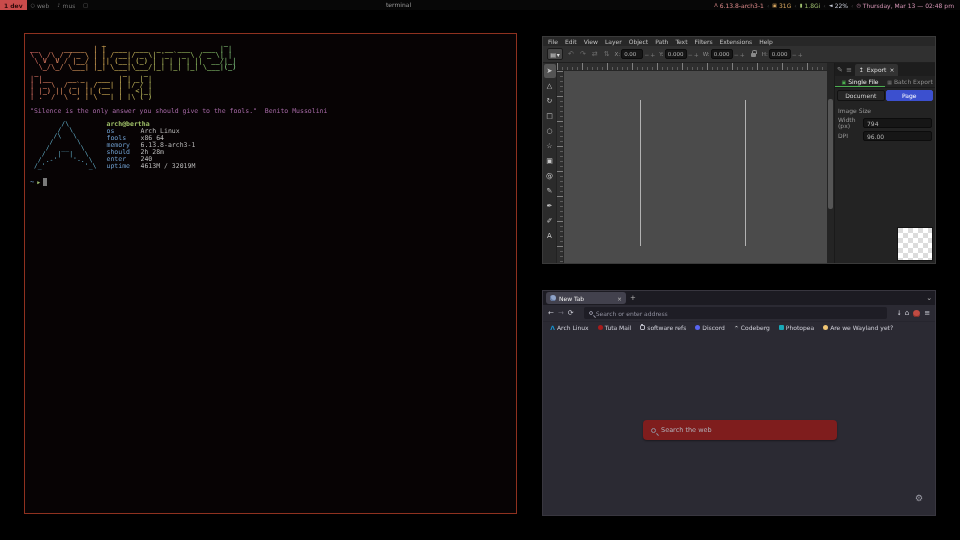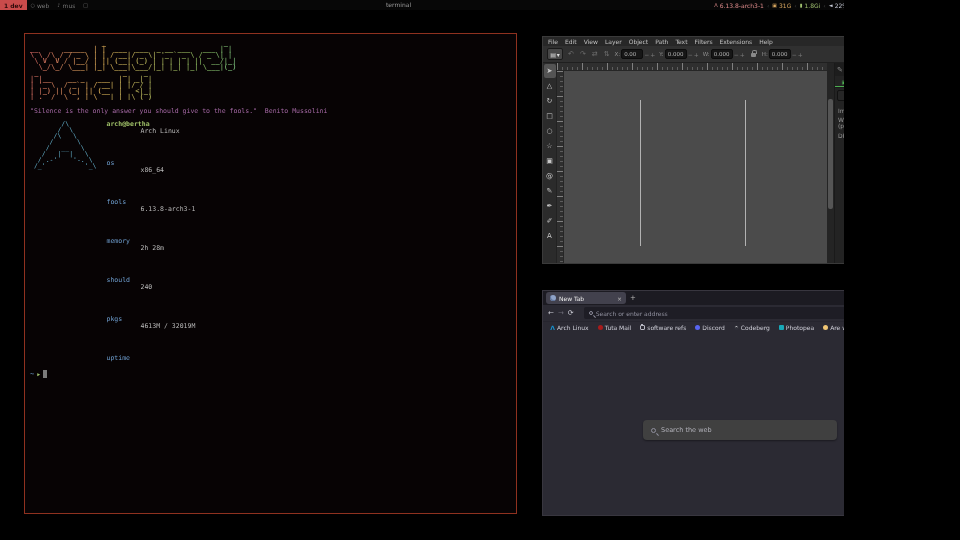--- a/index.html
+++ b/index.html
@@ -1,17 +1,17 @@
 <!DOCTYPE html>
 <html style="--tag-red: #c94b4b; --term-border: #8f311f; --kernel-pink: #de8b8b; --disk-yellow: #d9a75f; --mem-green: #9fbf6f; --vol-gray: #c8ccd8; --clock-pink: #d494b4; --quote-purple: #a468a4; --arch-cyan: #63b0cc; --userhost-green: #9fc068; --label-blue: #6f9fd0; --page-blue: #3c50cf; --single-green: #4caf50; --arch-blue: #1793d1; --tuta-red: #a81b1b; --discord-blurple: #5865f2; --photopea-teal: #18a9b8; --wayland-yellow: #f0c674;"><head>
 <meta charset="utf-8">
 <style>
   * { margin:0; padding:0; box-sizing:border-box; }
   html,body { background:#000; }
-  #screen { position:relative; width:844px; height:540px; background:#000; overflow:hidden;
+  #screen { position:relative; width:960px; height:540px; background:#000; overflow:hidden;
             font-family:"DejaVu Sans", sans-serif; }
 
   
   .topbar { position:absolute; left:0; top:0; width:960px; height:10px; background:#070707;
             display:flex; align-items:center; font-size:6px; color:#8a8a8a; }
   .tags { display:flex; align-items:center; height:10px; }
   .tag { display:flex; align-items:center; gap:2px; padding:0 4px; height:10px; color:#777; }
   .tag.active { background:var(--tag-red); color:#2e0a0a; font-weight:bold; }
   .tag-icon { font-size:5px; }
   .bar-title { position:absolute; left:386px; top:0; line-height:10px; color:#9a9a9a; }
@@ -31,21 +31,21 @@
   @supports ((-webkit-background-clip:text) or (background-clip:text)) {
     .art { background:linear-gradient(100deg,#c05a5a 0%,#c8a04f 16%,#7fae5a 36%,#56ae98 54%,#58a0c8 72%,#7a6ac8 88%,#a05ac8 100%);
            -webkit-background-clip:text; background-clip:text; color:transparent; }
   }
   .quote { margin-top:7px; font-size:6.5px; color:var(--quote-purple); white-space:pre; }
   .fetch { display:flex; margin-top:6px; }
   .fetch-logo { font-size:6.5px; line-height:6px; white-space:pre; color:var(--arch-cyan); }
   .fetch-info { margin-left:10px; font-size:6.5px; line-height:7px; }
   .userhost { color:var(--userhost-green); font-weight:bold; }
   .frow { display:flex; }
-  .flabel { color:var(--label-blue); width:34px;margin-top:32px; }
+  .flabel { color:var(--label-blue); width:34px; }
   .fvalue { color:#b9b9b9; }
   .prompt { margin-top:8px; display:flex; align-items:center; gap:3px; font-size:7px; }
   .p-path { color:#6f9fd0; } .p-sym { color:#9fbf6f; font-size:5px; }
   .caret { width:4px; height:8px; background:#7a7a7a; display:inline-block; }
 
   
   .inkscape { position:absolute; left:542px; top:36px; width:394px; height:228px;
               background:#2b2b2b; border:1px solid #3a3a3a; display:flex; flex-direction:column; }
   .menubar { height:9px; background:#272727; display:flex; align-items:center; gap:7px;
              padding:0 5px; font-size:6px; color:#c0c0c0; flex:none; }
@@ -138,21 +138,21 @@
            justify-content:center; font-size:4px; color:#fff; }
   .ic-arch { background:transparent; color:var(--arch-blue); font-size:6px; font-weight:bold; }
   .ic-tuta { background:var(--tuta-red); border-radius:50%; }
   .ic-folder { background:transparent; border:1px solid #b9b9c4; border-radius:1px; position:relative; }
   .ic-folder::before { content:""; position:absolute; top:-2px; left:0; width:2px; height:1px; background:#b9b9c4; }
   .ic-discord { background:var(--discord-blurple); border-radius:50%; }
   .ic-codeberg { background:#2f2f38; border-radius:50%; color:#fff; }
   .ic-photopea { background:var(--photopea-teal); border-radius:1px; }
   .ic-wayland { background:var(--wayland-yellow); border-radius:50%; }
   .content { flex:1; background:#2b2a33; position:relative; }
-  .searchbox { position:absolute; left:100px; top:88px; width:194px; height:20px; background:#404040;
+  .searchbox { position:absolute; left:100px; top:88px; width:194px; height:20px; background:#7f1d1d;
                border-radius:4px; box-shadow:0 1px 2px rgba(0,0,0,.4); display:flex; align-items:center;
                gap:5px; padding:0 8px; }
   .searchbox .mag { width:5px; height:5px; }
   .searchbox .mag::after { left:4px; top:5px; }
   .search-ph { color:#b1b1b9; font-size:6.5px; }
   .gear { position:absolute; right:12px; bottom:12px; color:#9a9aa4; font-size:9px; }
 </style>
 </head>
 <body>
 
@@ -235,21 +235,21 @@
         </div>
         <div class="frow">
           <span class="flabel">memory</span>
           <span class="fvalue">6.13.8-arch3-1</span>
         </div>
         <div class="frow">
           <span class="flabel">should</span>
           <span class="fvalue">2h 28m</span>
         </div>
         <div class="frow">
-          <span class="flabel">pkgs</span>
+          <span class="flabel">enter</span>
           <span class="fvalue">240</span>
         </div>
         <div class="frow">
           <span class="flabel">uptime</span>
           <span class="fvalue">4613M / 32019M</span>
         </div>
       </div>
     </div>
     <div class="prompt">
       <span class="p-path">~</span>

